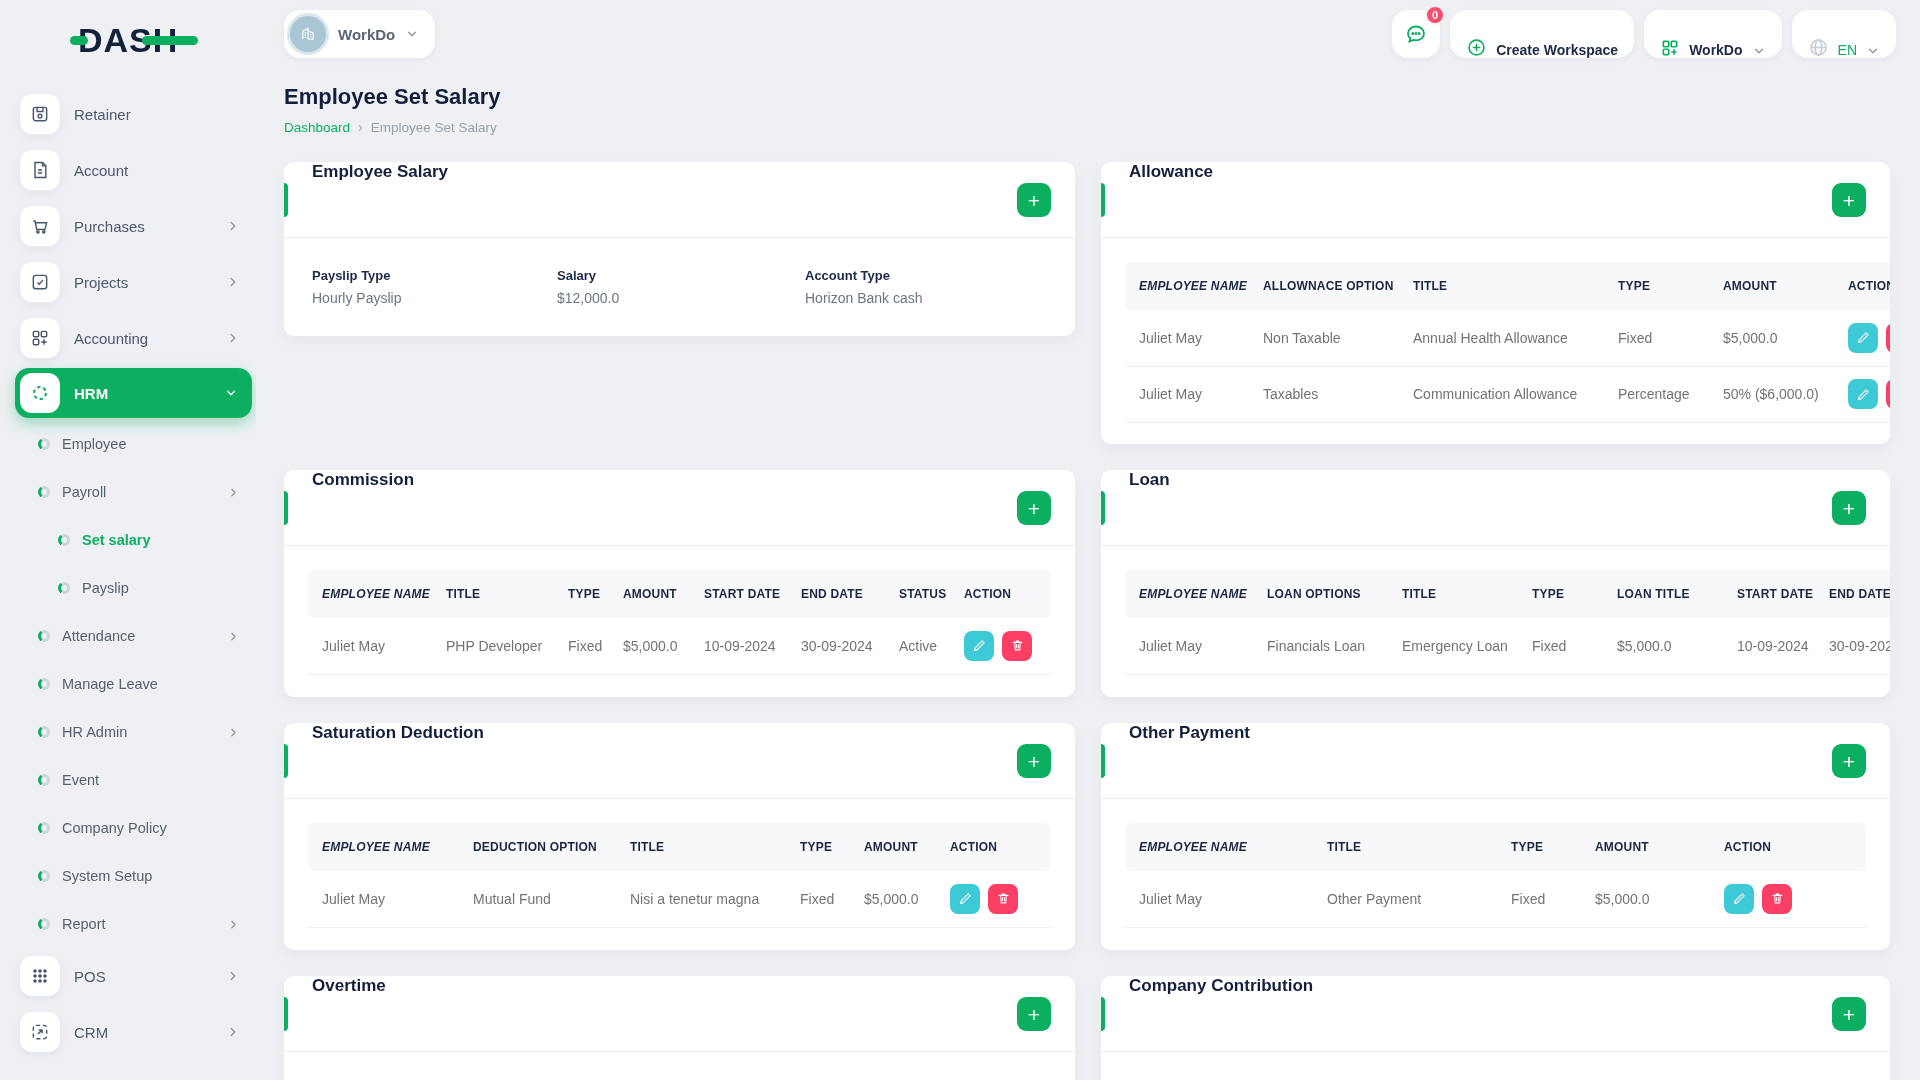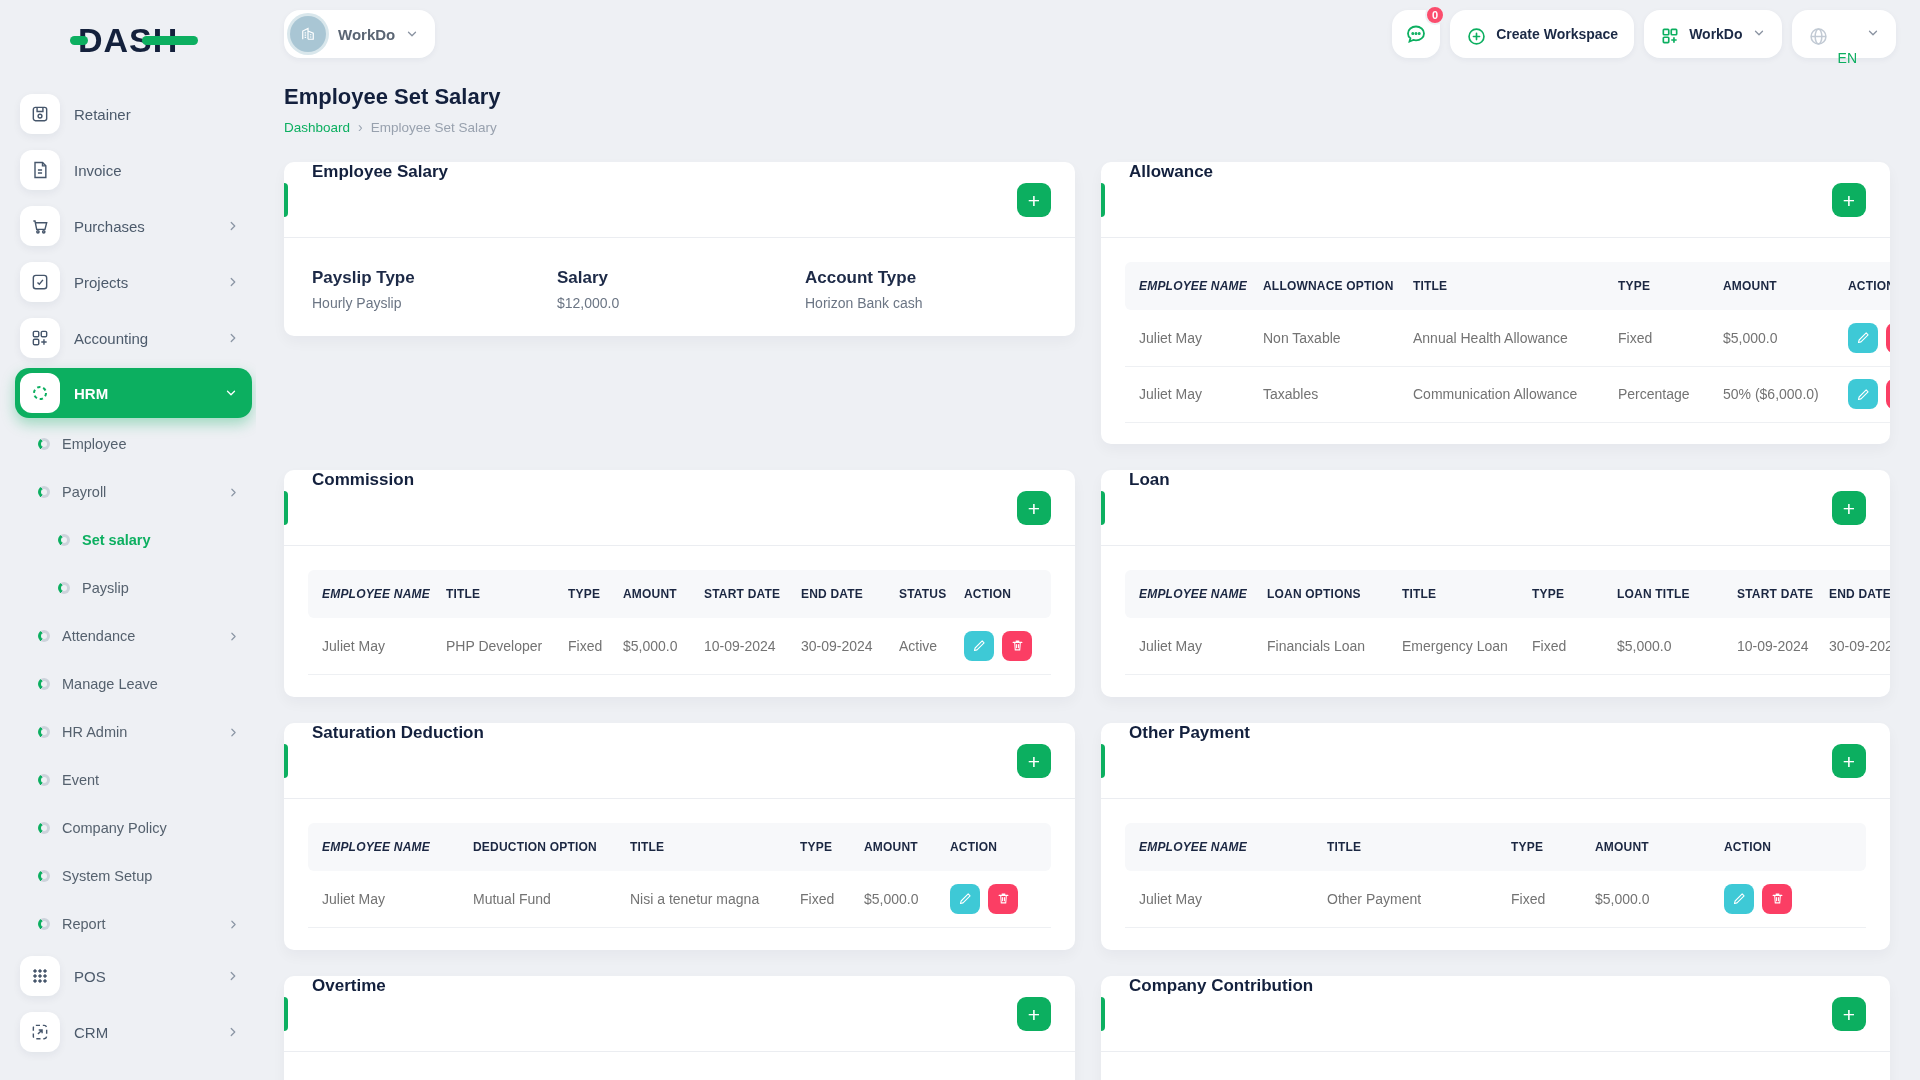--- a/index.html
+++ b/index.html
@@ -48,21 +48,21 @@
              box-shadow:0 2px 6px rgba(25,39,70,.05); cursor:pointer; }
   .ws-avatar { width:36px; height:36px; border-radius:50%; background:#a9c6d4; display:flex; align-items:center; justify-content:center;
                box-shadow:0 0 0 3px #d9e7ec; }
   .ws-pill .pill-label { margin:0 10px 0 12px; font-size:15px; font-weight:600; color:#5a6573; }
   .top-right { margin-left:auto; display:flex; align-items:center; gap:10px; }
   .icon-btn { position:relative; width:48px; height:48px; background:#fff; border-radius:16px; display:flex; align-items:center;
               justify-content:center; box-shadow:0 2px 6px rgba(25,39,70,.05); cursor:pointer; border:none; }
   .badge { position:absolute; top:-5px; right:-5px; min-width:20px; height:20px; padding:0 5px; background:#fb4d6d; color:#fff;
            font-size:11px; font-weight:700; border-radius:10px; display:flex; align-items:center; justify-content:center;
            border:2px solid #eef0f4; }
-  .top-pill { display:flex; align-items:flex-start; gap:9px; background:#fff; height:48px; border-radius:16px; padding:16px 16px;
+  .top-pill { display:flex; align-items:flex-end; gap:9px; background:#fff; height:48px; border-radius:16px; padding:0 16px;
               box-shadow:0 2px 6px rgba(25,39,70,.05); cursor:pointer; border:none; font-family:inherit; }
   .top-pill .pill-label { font-size:14px; font-weight:600; color:#1b2945; }
   .top-pill .lang { color:#0caf60; font-weight:400; font-size:14px;margin-top:24px; }
 
   .page { padding:26px 30px 0 28px; }
   .page-title { font-size:22px; font-weight:700; color:#13203d; }
   .breadcrumb { display:flex; align-items:center; gap:8px; margin-top:9px; font-size:13.5px; }
   .breadcrumb .root { color:#0caf60; cursor:pointer; }
   .breadcrumb .sep { color:#9aa4b2; font-size:14px; }
   .breadcrumb .current { color:#98a1ae; }
@@ -76,21 +76,21 @@
   .add-btn { position:absolute; right:24px; top:21px; width:34px; height:34px; border:none; border-radius:9px; background:#0caf60;
              color:#fff; font-size:21px; line-height:1; display:flex; align-items:center; justify-content:center; cursor:pointer; }
 
   .card.h174 { height:174px; align-self:start; }
   .card.h227 { height:227px; align-self:start; }
   .card.h282 { height:282px; }
   .card.tail { height:240px; }
 
   .fields { display:flex; padding:30px 24px 0 28px; }
   .field.c1 { width:245px; } .field.c2 { width:248px; } .field.c3 { flex:1; }
-  .field .f-label { font-size:17px; font-weight:700; color:#1d2a47; }
+  .field .f-label { font-size:13px; font-weight:700; color:#1d2a47; }
   .field .f-value { margin-top:7px; font-size:14px; color:#6b7584; }
 
   .table-wrap { margin:24px; overflow:hidden; }
   .table-wrap.clip { margin:24px 0 24px 24px; width:765px; }
   table { border-collapse:collapse; table-layout:fixed; width:100%; }
   table.w925 { width:925px; } table.w1000 { width:1000px; }
   thead th { background:#f7f8fa; height:48px; text-align:left; font-size:12px; font-weight:700; color:#1b2742;
              letter-spacing:.2px; padding:0 8px 0 12px; white-space:nowrap; }
   thead th:first-child { padding-left:14px; border-radius:6px 0 0 6px;font-style:italic; }
   thead th:last-child { border-radius:0 6px 6px 0; }
@@ -129,21 +129,21 @@
       </div>
 
       <div class="nav-row">
         <span class="icon-tile">
           <svg width="20" height="20" viewBox="0 0 24 24" fill="none" stroke-width="1.7">
               <path d="M6 3h9l4 4v14H6z"></path>
               <path d="M15 3v4h4"></path>
               <path d="M9.5 12h5M9.5 15.5h5"></path>
             </svg>
         </span>
-        <span class="nav-label">Invoice</span>
+        <span class="nav-label">Account</span>
       </div>
 
       <div class="nav-row">
         <span class="icon-tile">
           <svg width="20" height="20" viewBox="0 0 24 24" fill="none" stroke-width="1.7">
               <path d="M4 6h2l2 10h10l2-8H7"></path>
               <circle cx="9.5" cy="19" r="1.4"></circle>
               <circle cx="16.5" cy="19" r="1.4"></circle>
             </svg>
         </span>

